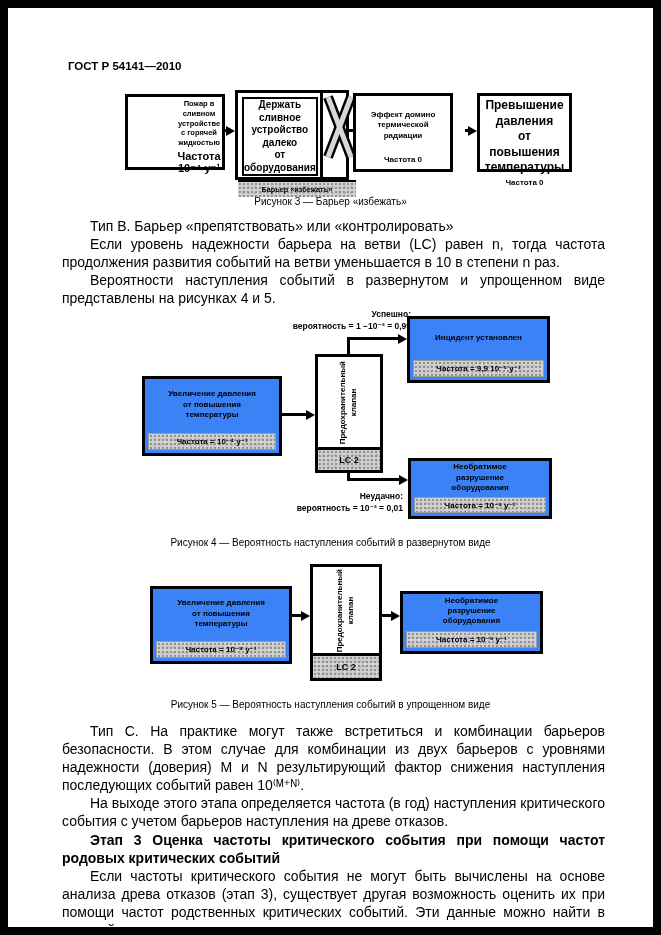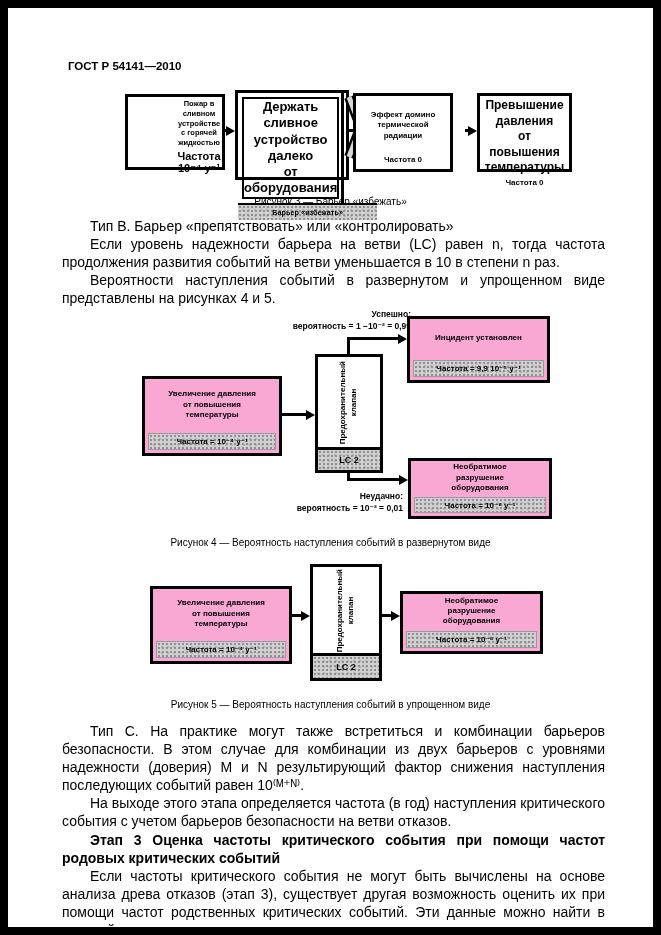--- a/index.html
+++ b/index.html
@@ -36,42 +36,42 @@
     text-align:center;font-size:11px;font-weight:bold;margin-bottom:5px;
   }
   
   .bbox{
     position:absolute;border:3px solid #000;background:#fff;box-sizing:border-box;
     display:grid;grid-template-columns:1fr 36px;grid-template-rows:1fr 17px;
   }
   .bbox-inner{
     grid-area:1/1/2/2;border:2px solid #000;margin:4px 2px 4px 4px;
     display:flex;align-items:center;justify-content:center;
-    text-align:center;font-size:13px;font-weight:bold;line-height:1.25;
+    text-align:center;font-size:10px;font-weight:bold;line-height:1.25;
   }
   .bbox-x{
     grid-area:1/2/2/3;border-left:3px solid #000;
     display:flex;align-items:stretch;justify-content:center;
   }
   .bbox-strip{
     grid-area:2/1/3/3;border-top:2px solid #000;
     display:flex;align-items:center;justify-content:center;
     font-size:7.3px;font-weight:bold;
   }
   
   .stip{
     background-color:#d0d0d0;
     background-image:radial-gradient(#8f8f8f 0.8px, transparent 0.9px),
                      radial-gradient(#b7b7b7 0.8px, transparent 0.9px);
     background-size:4px 4px,6px 6px;
     background-position:0 0,2px 2px;
   }
   
   .fbox{
-    position:absolute;border:3px solid #000;background:#f9a8d4;box-sizing:border-box;
+    position:absolute;border:3px solid #000;background:#3b82f6;box-sizing:border-box;
     display:flex;flex-direction:column;
   }
   .fbox-text{
     flex:1;display:flex;align-items:center;justify-content:center;
     text-align:center;font-size:8px;font-weight:bold;line-height:1.3;padding:1px;
   }
   .freq-strip{
     height:15px;margin:3px;border:1px solid #9a9a9a;
     display:flex;align-items:center;justify-content:center;
     font-size:8px;font-weight:bold;
@@ -255,20 +255,20 @@
     <div class="ahead-r" style="left:293px;top:47px;"></div>
 
     <div class="hl" style="left:374px;top:50px;width:11px;"></div>
     <div class="ahead-r" style="left:383px;top:47px;"></div>
   </div>
 
   <div class="caption" style="margin-top:10px;">Рисунок 5 — Вероятность наступления событий в упрощенном виде</div>
 
   <div class="textblock" style="margin-top:12px;">
     <p class="para">Тип С. На практике могут также встретиться и комбинации барьеров безопасности. В этом случае для комбинации из двух барьеров с уровнями надежности (доверия) M и N результирующий фактор снижения наступления последующих событий равен 10⁽ᴹ⁺ᴺ⁾.</p>
-    <p class="para">На выходе этого этапа определяется частота (в год) наступления критического события с учетом барьеров безопасности на ветви отказов.</p>
+    <p class="para">На выходе этого этапа определяется частота (в год) наступления критического события с учетом барьеров наступления на древе отказов.</p>
     <p class="para bold">Этап 3 Оценка частоты критического события при помощи частот родовых критических событий</p>
     <p class="para">Если частоты критического события не могут быть вычислены на основе анализа древа отказов (этап 3), существует другая возможность оценить их при помощи частот родственных критических событий. Эти данные можно найти в научной литературе.</p>
   </div>
 
   <div class="page-number">16</div>
 
 </div>
 
 </body></html>

